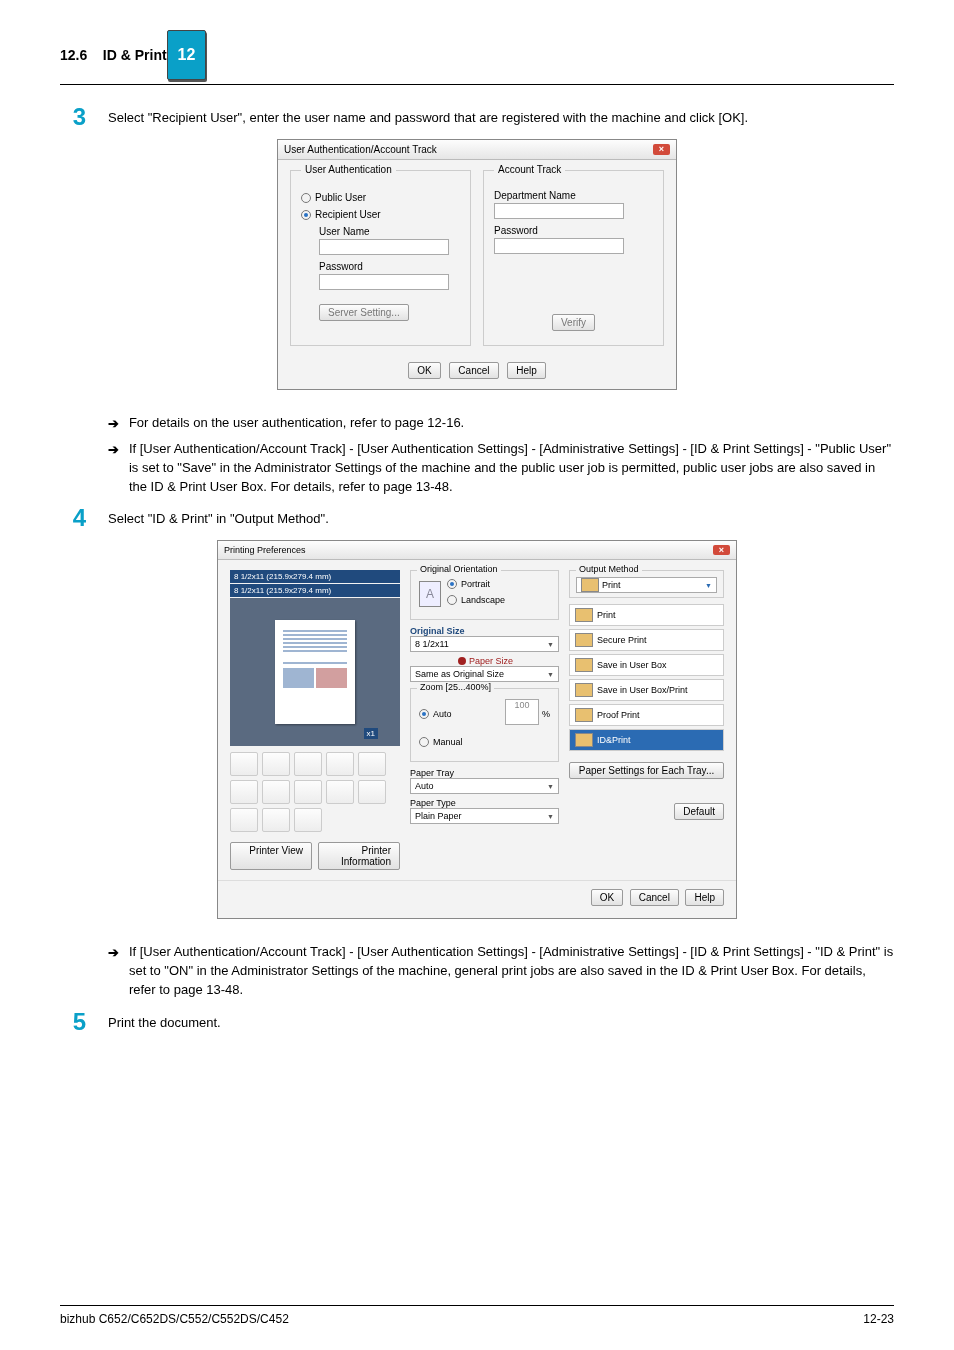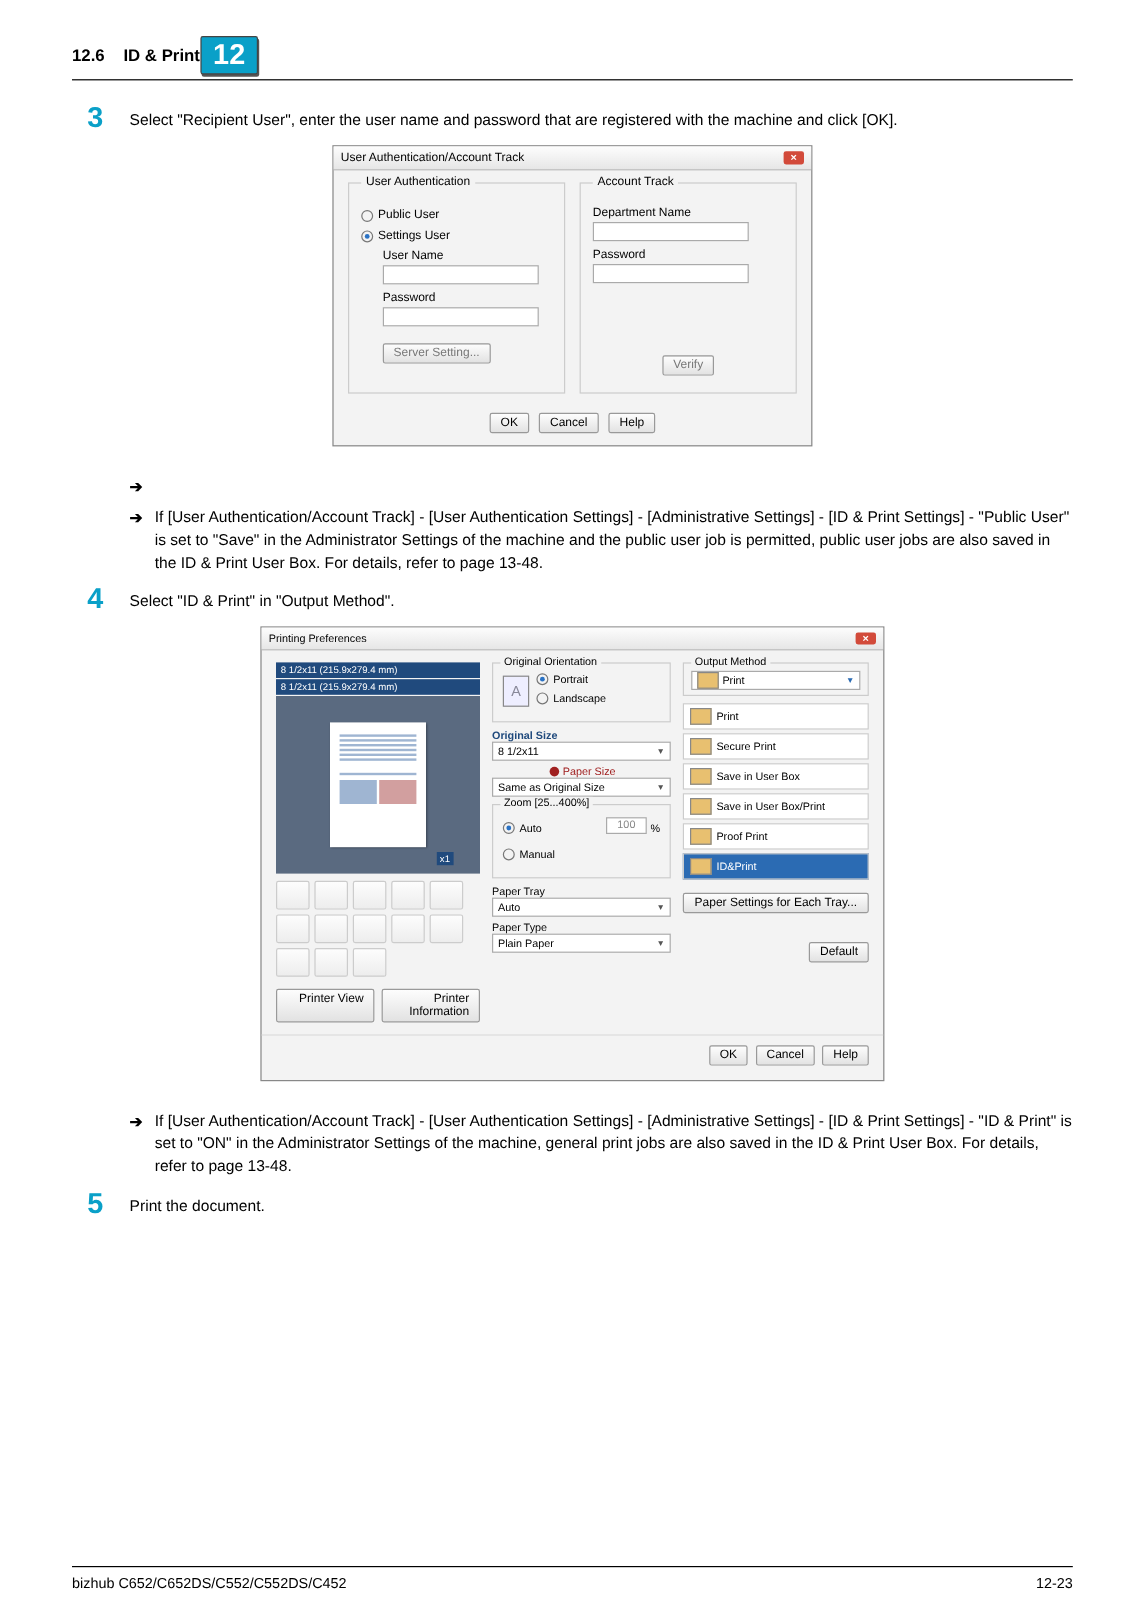--- a/index.html
+++ b/index.html
@@ -25,22 +25,22 @@
     margin-bottom: 20px;
   }
   .hdr-left {
     font-weight: bold;
     font-size: 14px;
   }
   .hdr-badge {
     background: #0aa0c8;
     color: #fff;
     font-weight: bold;
-    font-size: 24px;
-    padding: 1px 10px;
+    font-size: 16px;
+    padding: 15px 10px;
     border-radius: 2px;
     border: 1px solid #444;
     box-shadow: 1px 2px 0 #555;
   }
   .step-row {
     display: flex;
     gap: 22px;
     margin-bottom: 10px;
   }
   .step-num {
@@ -263,21 +263,21 @@
     </div>
     <div class="dialog-body">
       <div class="dgroup">
         <span class="dgroup-title">User Authentication</span>
         <div class="radio-line">
           <span class="radio"></span>
             <span>Public User</span>
         </div>
         <div class="radio-line">
           <span class="radio sel"></span>
-            <span>Settings User</span>
+            <span>Recipient User</span>
         </div>
         <div style="margin-left:18px">
           <div>User Name</div>
           <div class="txtfield"></div>
           <div>Password</div>
           <div class="txtfield"></div>
           <div style="height:8px"></div>
           <span class="wbtn">Server Setting...</span>
         </div>
       </div>
@@ -296,20 +296,21 @@
       <span class="wbtn enabled">Cancel</span>
       <span class="wbtn enabled">Help</span>
     </div>
   </div>
 
   <div class="step-row">
     <div class="step-num"></div>
     <div class="step-body">
       <div class="sub-bullet">
         <span class="arrow">➔</span>
+        <span>For details on the user authentication, refer to page 12-16.</span>
       </div>
       <div class="sub-bullet">
         <span class="arrow">➔</span>
         <span>If [User Authentication/Account Track] - [User Authentication Settings] - [Administrative Settings] - [ID &amp; Print Settings] - "Public User" is set to "Save" in the Administrator Settings of the machine and the public user job is permitted, public user jobs are also saved in the ID &amp; Print User Box. For details, refer to page 13-48.</span>
       </div>
     </div>
   </div>
 
   <div class="step-row" style="margin-top:8px">
     <div class="step-num">4</div>
@@ -399,21 +400,21 @@
                 <span>Same as Original Size</span>
                 <span class="chev">▼</span>
               </div>
 
             <div class="grp" style="margin-top:6px">
               <span class="grp-label">Zoom [25...400%]</span>
               <div class="radio-line">
                   <span class="radio sel"></span>
                   <span>Auto</span>
                 <span style="margin-left:auto;display:flex;align-items:center;gap:3px">
-                  <span class="txtfield" style="width:34px;height:14px;text-align:center;color:#888">100</span>
+                  <span class="txtfield" style="width:34px;height:26px;text-align:center;color:#888">100</span>
                   <span>%</span>
                 </span>
               </div>
               <div class="radio-line">
                   <span class="radio"></span>
                   <span>Manual</span>
                 </div>
             </div>
 
             <div>Paper Tray</div>

